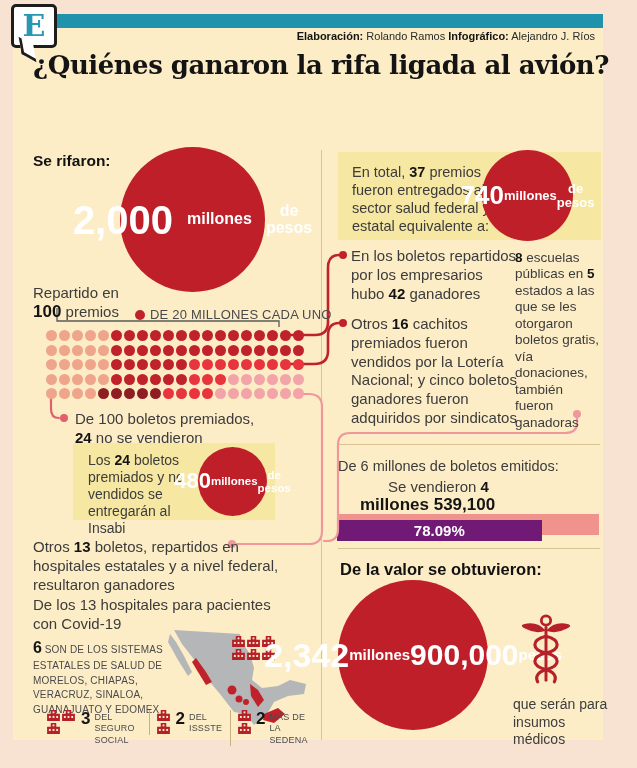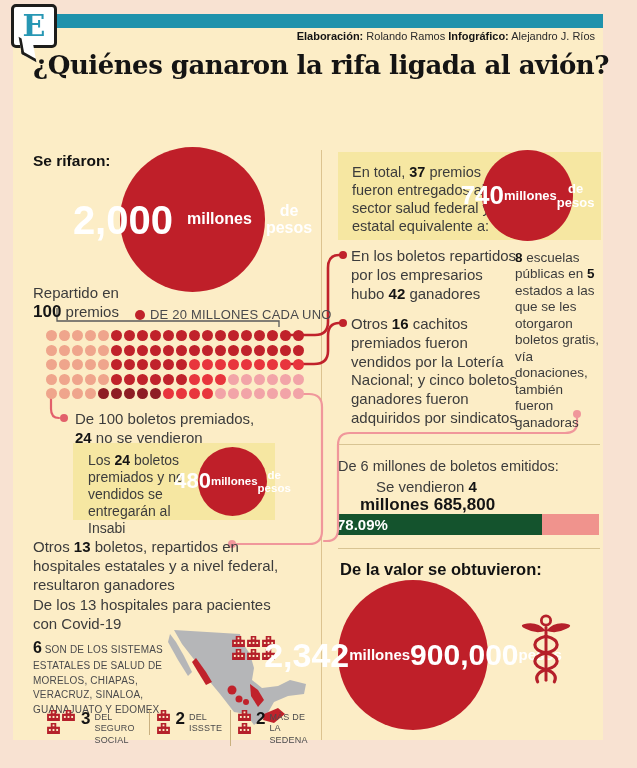--- a/index.html
+++ b/index.html
@@ -318,26 +318,26 @@
   <p class="ab txt" style="left:338px;top:233px;width:168px;font-size:15px;line-height:1.25"><span>En los boletos repartidos por los empresarios hubo </span><b>42</b><span> ganadores</span></p>
 
   <p class="ab txt" style="left:338px;top:301px;width:180px;font-size:15px;line-height:1.25"><span>Otros </span><b>16</b><span> cachitos premiados fueron vendidos por la Lotería Nacional; y cinco boletos ganadores fueron adquiridos por sindicatos</span></p>
 
   <p class="ab txt" style="left:502px;top:236px;width:88px;font-size:13.5px;line-height:1.22"><b>8</b><span> escuelas públicas en </span><b>5</b><span> estados a las que se les otorgaron boletos gratis, vía donaciones, también fueron ganadoras</span></p>
 
   <div class="ab" style="left:325px;top:430px;width:262px;height:1px;background:#d8c493"></div>
 
   <p class="ab txt" style="left:325px;top:444px;font-size:14.5px">De 6 millones de boletos emitidos:</p>
   <div class="ab txt" style="left:347px;top:464px;font-size:15px;line-height:1.15">
-    <span style="margin-left:16px">Se vendieron </span><b>4</b><br>
-    <b style="font-size:17px">millones 685,800</b>
+    <span style="margin-left:28px">Se vendieron </span><b>4</b><br>
+    <b style="font-size:17px">millones 539,100</b>
   </div>
 
   <div class="ab" style="left:324px;top:500px;width:262px;height:21px;background:#f0938d">
-    <div style="height: 100%; background: #14532d; display: flex; align-items: center; justify-content: flex-start; width: 78.09%;">
+    <div style="height: 100%; background: #701a75; display: flex; align-items: center; justify-content: center; width: 78.09%; margin-top: 6px;">
       <span style="color:#fff;font-weight:bold;font-size:15px">78.09%</span>
     </div>
   </div>
 
   <div class="ab" style="left:325px;top:534px;width:262px;height:1px;background:#d8c493"></div>
 
   <h3 class="ab sec txt" style="left:327px;top:546px;font-size:16.5px">De la valor se obtuvieron:</h3>
 
   <div class="ab red-circle" style="left:325px;top:566px;width:150px;height:150px">
     <div class="big" style="font-size:34px">2,342</div>
@@ -347,14 +347,15 @@
   </div>
 
   <svg class="ab txt" style="left:500px;top:600px" width="66" height="78" viewBox="0 0 60 84">
     <circle cx="30" cy="7" r="5" fill="none" stroke="#b5202a" stroke-width="3"></circle>
     <path d="M30 18 Q20 7 6 11 Q1 12.5 8 16 Q19 22 30 18 Z" fill="#b5202a"></path>
     <path d="M30 18 Q40 7 54 11 Q59 12.5 52 16 Q41 22 30 18 Z" fill="#b5202a"></path>
     <rect x="28.4" y="13" width="3.2" height="60" rx="1.6" fill="#b5202a"></rect>
     <path d="M30 24 C14 28 14 38 30 42 C46 46 46 56 30 60 C22 62 18 67 21 73" fill="none" stroke="#b5202a" stroke-width="3.4" stroke-linecap="round"></path>
     <path d="M30 24 C46 28 46 38 30 42 C14 46 14 56 30 60 C38 62 42 67 39 73" fill="none" stroke="#b5202a" stroke-width="3.4" stroke-linecap="round"></path>
   </svg>
+  <p class="ab txt" style="left:500px;top:682px;width:104px;font-size:14px;line-height:1.25">que serán para insumos médicos</p>
 
 </div>
 
 </body></html>

